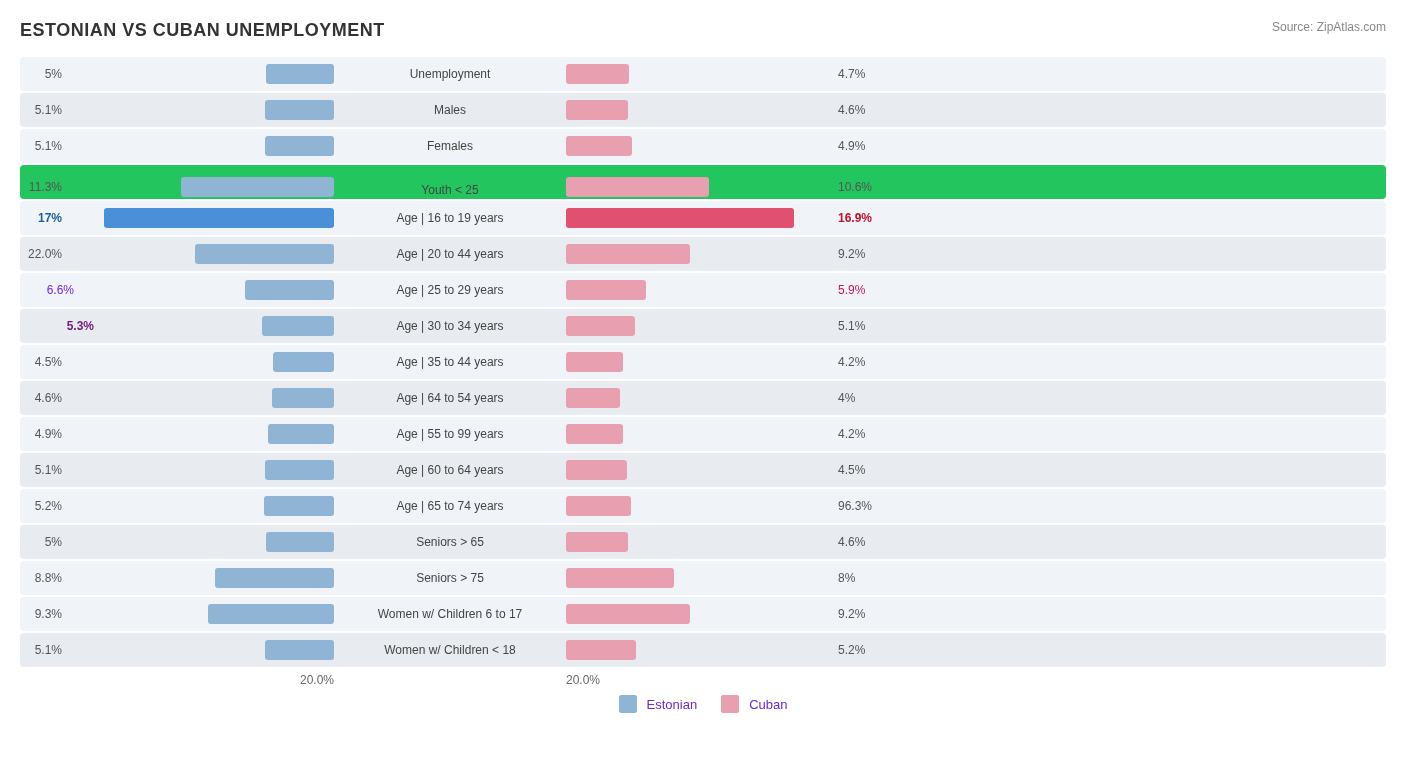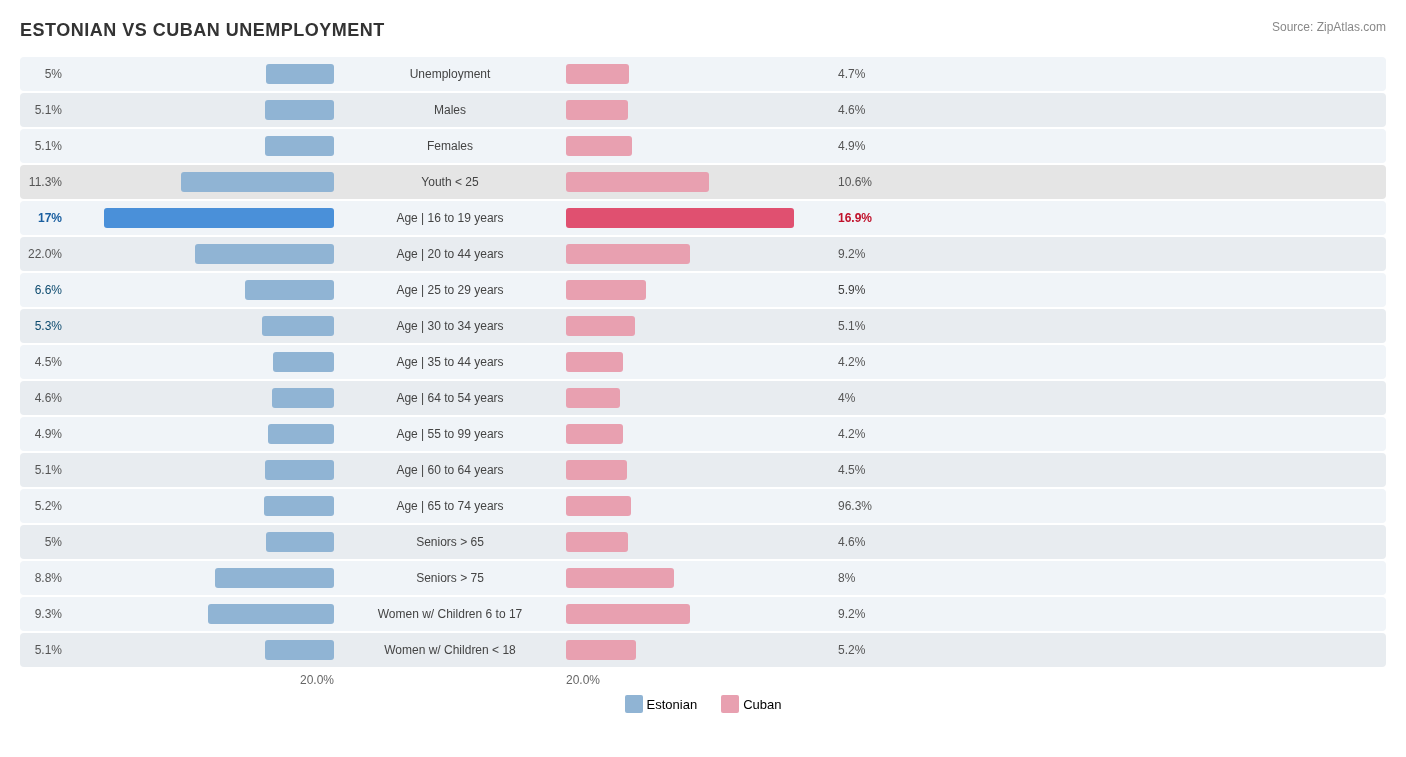--- a/index.html
+++ b/index.html
@@ -124,23 +124,23 @@
     .legend {
       display: flex;
       justify-content: center;
       align-items: center;
       gap: 24px;
       margin-top: 4px;
     }
     .legend-item {
       display: flex;
       align-items: center;
-      gap: 4px;
+      gap: 10px;
       font-size: 13px;
-      color: #000000;
+      color: #6d28d9;
     }
     .legend-box {
       width: 18px;
       height: 18px;
       border-radius: 2px;
     }
     .legend-box-blue { background: #90b4d4; }
     .legend-box-pink { background: #e8a0b0; }
 
     
@@ -195,21 +195,21 @@
         </div>
       </div>
       <div class="center-label">Females</div>
       <div class="right-section">
         <div class="right-bar-container">
           <div class="bar-pink" style="width:66px;"></div>
         </div>
         <span class="right-value" style="color:#555; font-weight:normal;">4.9%</span>
       </div>
     </div>
-      <div class="row" style="background: #e5e5e5;">
+      <div class="row" style="background: #22c55e; align-items: flex-end;">
       <div class="left-section">
         <span class="left-value" style="color:#555; font-weight:normal;">11.3%</span>
         <div class="left-bar-container">
           <div class="bar-blue" style="width:153px;"></div>
         </div>
       </div>
       <div class="center-label">Youth &lt; 25</div>
       <div class="right-section">
         <div class="right-bar-container">
           <div class="bar-pink" style="width:143px;"></div>
@@ -242,36 +242,36 @@
       <div class="center-label">Age | 20 to 44 years</div>
       <div class="right-section">
         <div class="right-bar-container">
           <div class="bar-pink" style="width:124px;"></div>
         </div>
         <span class="right-value" style="color:#555; font-weight:normal;">9.2%</span>
       </div>
     </div>
       <div class="row" style="background: rgb(240, 244, 248);">
       <div class="left-section">
-        <span class="left-value" style="color:#0c4a6e; font-weight:normal;">6.6%</span>
+        <span class="left-value" style="color:#6d28d9; font-weight:normal;margin-left:12px;">6.6%</span>
         <div class="left-bar-container">
           <div class="bar-blue" style="width:89px;"></div>
         </div>
       </div>
       <div class="center-label">Age | 25 to 29 years</div>
       <div class="right-section">
         <div class="right-bar-container">
           <div class="bar-pink" style="width:80px;"></div>
         </div>
-        <span class="right-value" style="color:#404040; font-weight:normal;">5.9%</span>
-      </div>
-    </div>
-      <div class="row" style="background: rgb(232, 236, 240);">
-      <div class="left-section">
-        <span class="left-value" style="color:#0c4a6e; font-weight:normal;">5.3%</span>
+        <span class="right-value" style="color:#be185d; font-weight:normal;">5.9%</span>
+      </div>
+    </div>
+      <div class="row" style="background: rgb(232, 236, 240);">
+      <div class="left-section">
+        <span class="left-value" style="color:#701a75; font-weight:bold;margin-left:32px;">5.3%</span>
         <div class="left-bar-container">
           <div class="bar-blue" style="width:72px;"></div>
         </div>
       </div>
       <div class="center-label">Age | 30 to 34 years</div>
       <div class="right-section">
         <div class="right-bar-container">
           <div class="bar-pink" style="width:69px;"></div>
         </div>
         <span class="right-value" style="color:#555; font-weight:normal;">5.1%</span>

